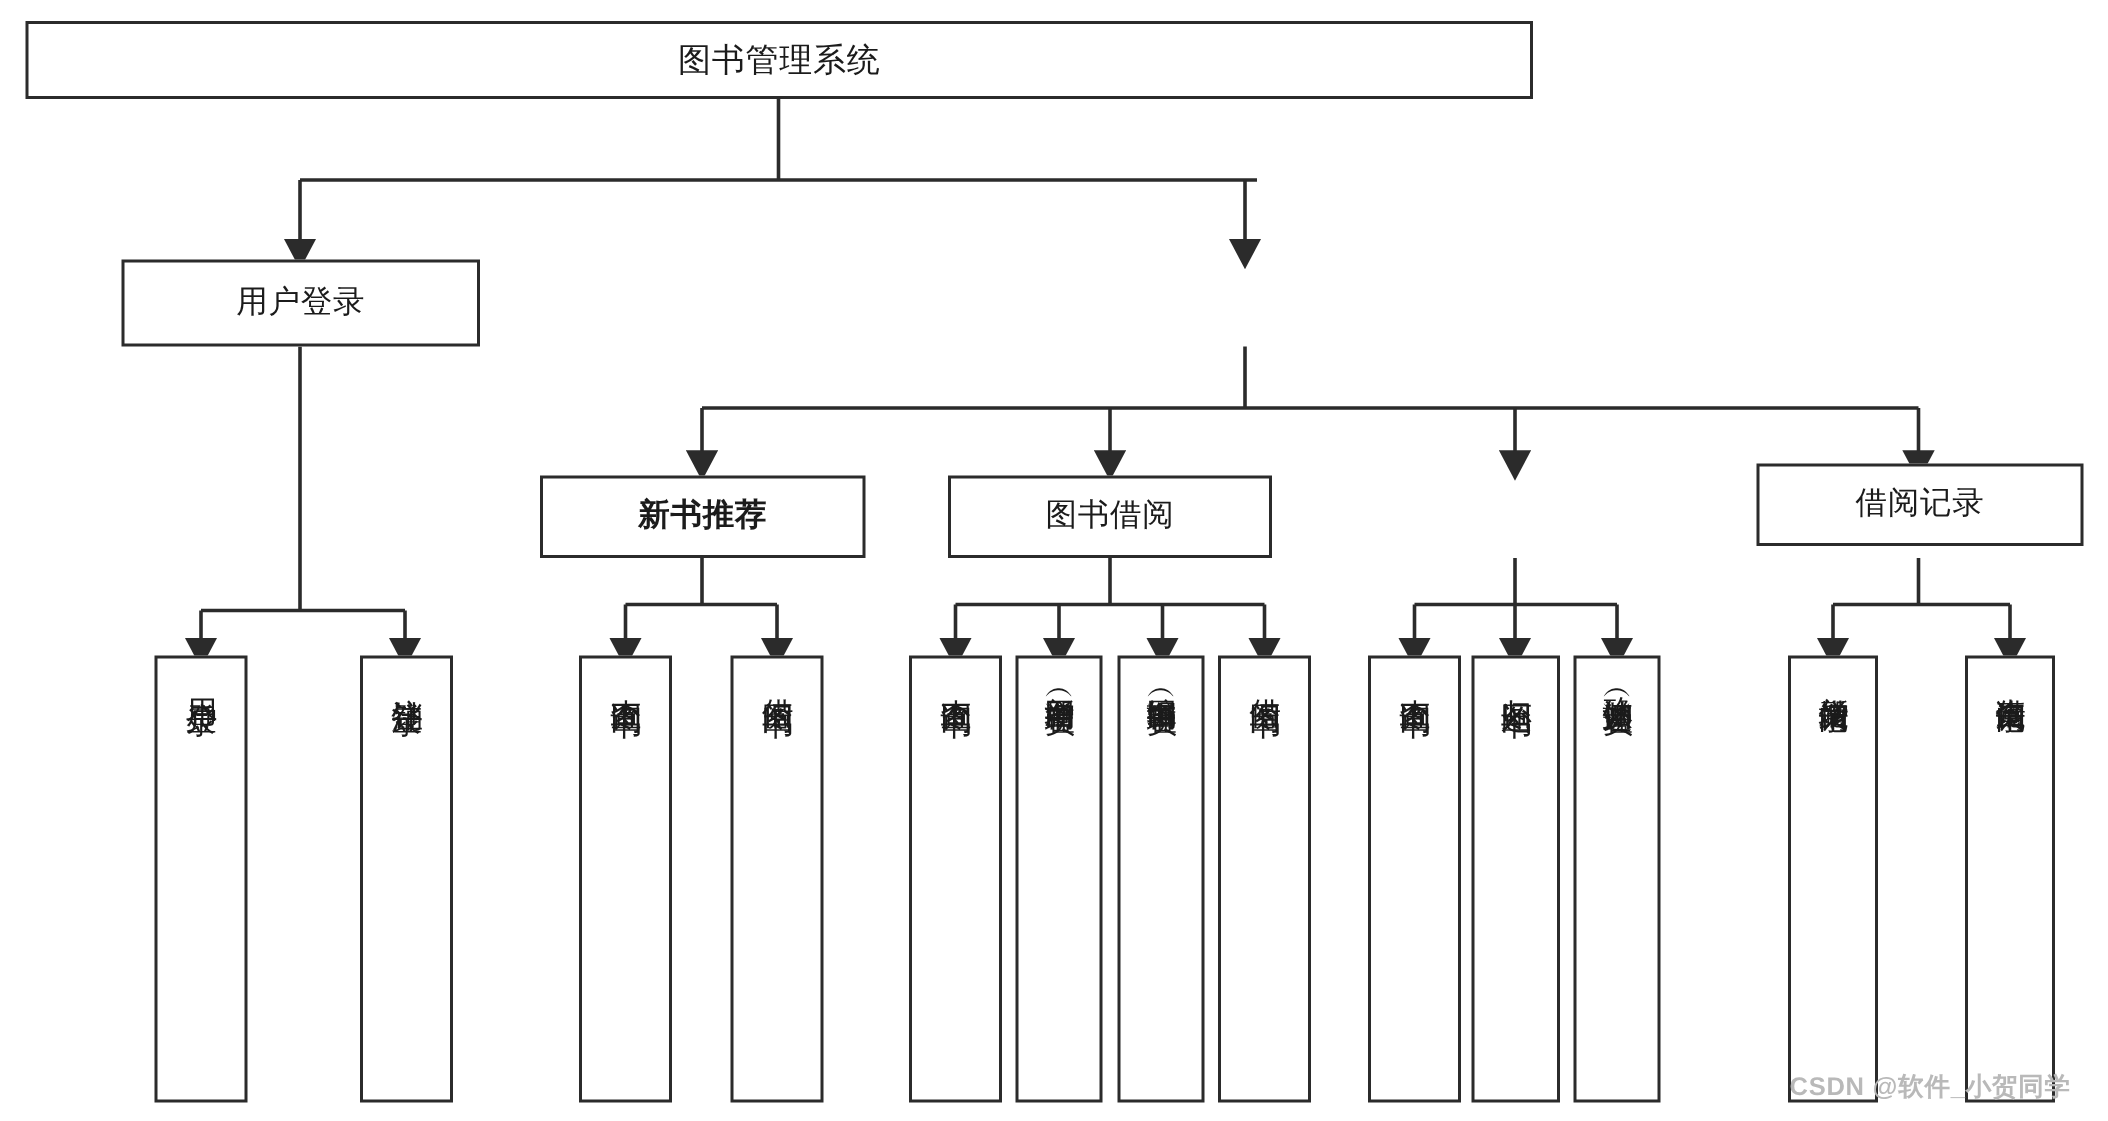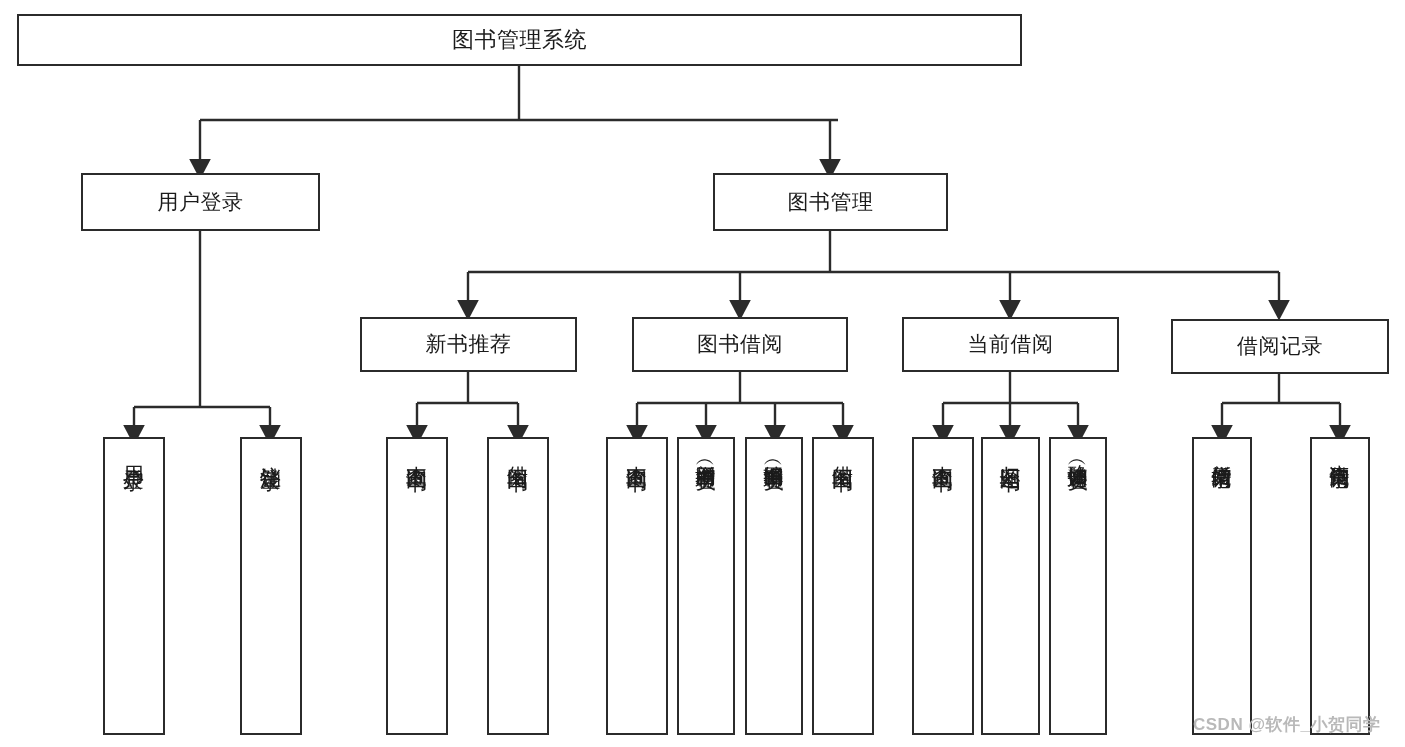--- a/index.html
+++ b/index.html
@@ -136,34 +136,28 @@
     </g>
   </svg>
 
   <div class="node h root" style="left:17px; top:14px; width:1005px; height:52px;">
     <span class="lbl">图书管理系统</span>
   </div>
 
   <div class="node h" style="left:81px; top:173px; width:239px; height:58px;">
     <span class="lbl">用户登录</span>
   </div>
-  <div class="node h" style="left:713px; top:173px; width:235px; height:58px;">
-    <span class="lbl">图书管理</span>
-  </div>
-
-  <div class="node h" style="left:360px; top:317px; width:217px; height:55px;">
+
+  <div class="node h" style="left:360px; top:317px; width:217px; height:55px;font-weight:bold;">
     <span class="lbl">新书推荐</span>
   </div>
   <div class="node h" style="left:632px; top:317px; width:216px; height:55px;justify-content:center;">
     <span class="lbl">图书借阅</span>
   </div>
-  <div class="node h" style="left:902px; top:317px; width:217px; height:55px;">
-    <span class="lbl">当前借阅</span>
-  </div>
-  <div class="node h" style="left:1171px; top:319px; width:218px; height:55px;">
+  <div class="node h" style="left:1171px; top:309px; width:218px; height:55px;">
     <span class="lbl">借阅记录</span>
   </div>
 
   <div class="node v" style="left:103px; top:437px; width:62px; height:298px;">
     <span class="lbl">用户登录</span>
   </div>
   <div class="node v" style="left:240px; top:437px; width:62px; height:298px;">
     <span class="lbl">注销登录</span>
   </div>
 

